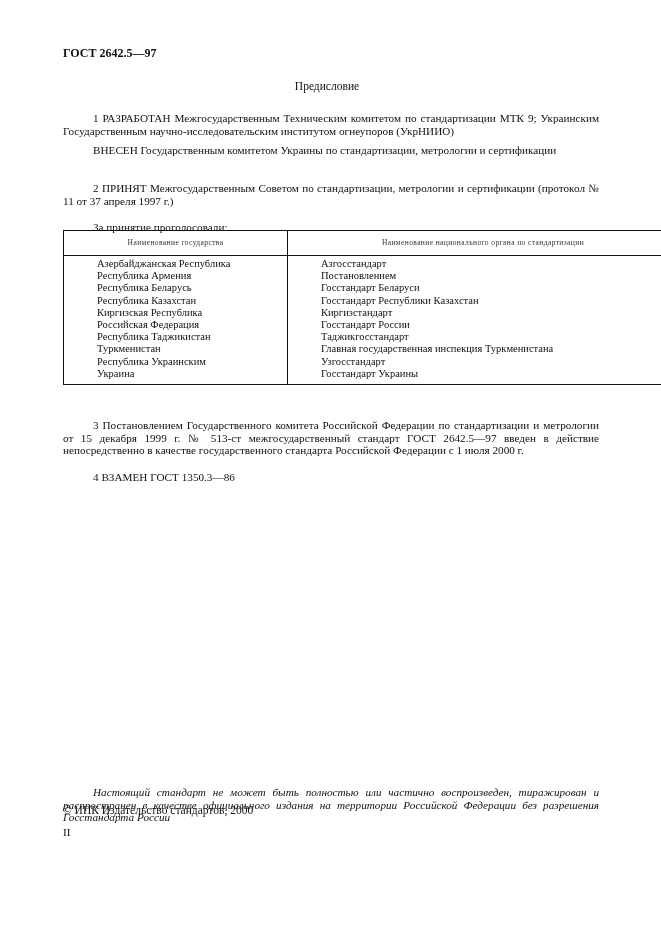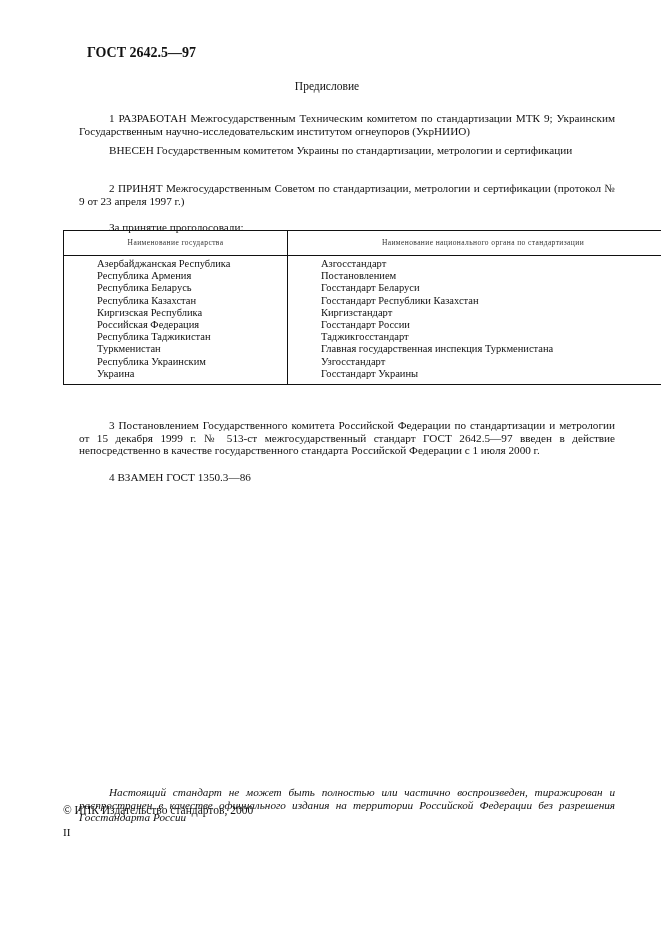--- a/index.html
+++ b/index.html
@@ -2,23 +2,23 @@
 <html><head>
 <meta charset="utf-8">
 <style>
   html, body { margin: 0; padding: 0; background: #ffffff; }
   body {
     width: 661px; height: 936px; position: relative; overflow: hidden;
     font-family: "Liberation Serif", "DejaVu Serif", serif;
     color: #111111; font-size: 11.2px; line-height: 12.5px;
   }
   .abs { position: absolute; }
-  .doc-code { left: 63px; top: 47px; font-weight: bold; font-size: 14px; margin-left: 24px; }
+  .doc-code { left: 63px; top: 47px; font-weight: bold; font-size: 12px; }
   .heading { left: 0; width: 654px; top: 80px; text-align: center; font-size: 11.5px; }
-  .para { left: 79px; width: 536px; text-align: justify; }
+  .para { left: 63px; width: 536px; text-align: justify; }
   .indent { text-indent: 30px; }
   .p1 { top: 112px; }
   .p2 { top: 144px; }
   .p3 { top: 182px; }
   .p4 { top: 221px; }
   .p5 { top: 419px; }
   .p6 { top: 471px; }
   .copyright { left: 63px; width: 536px; top: 804px; text-align: left; font-size: 11.5px; }
   .p7 { top: 786px; font-style: italic; }
   .page-num { left: 63px; top: 826px; }
@@ -38,21 +38,21 @@
 </style>
 </head>
 <body>
 
 <div class="abs doc-code">ГОСТ 2642.5—97</div>
 
 <div class="abs heading">Предисловие</div>
 
 <div class="abs para p1 indent">1 РАЗРАБОТАН Межгосударственным Техническим комитетом по стандартизации МТК 9; Украинским Государственным научно-исследовательским институтом огнеупоров (УкрНИИО)</div>
 <div class="abs para p2 indent">ВНЕСЕН Государственным комитетом Украины по стандартизации, метрологии и сертификации</div>
-<div class="abs para p3 indent">2 ПРИНЯТ Межгосударственным Советом по стандартизации, метрологии и сертификации (протокол № 9 от 23 апреля 1997 г.)</div>
+<div class="abs para p3 indent">2 ПРИНЯТ Межгосударственным Советом по стандартизации, метрологии и сертификации (протокол № 11 от 37 апреля 1997 г.)</div>
 <div class="abs para p4 indent">За принятие проголосовали:</div>
 
 <table class="votes">
   <thead>
     <tr>
       <th class="c1">Наименование государства</th>
       <th class="c2">Наименование национального органа по стандартизации</th>
     </tr>
   </thead>
   <tbody>

